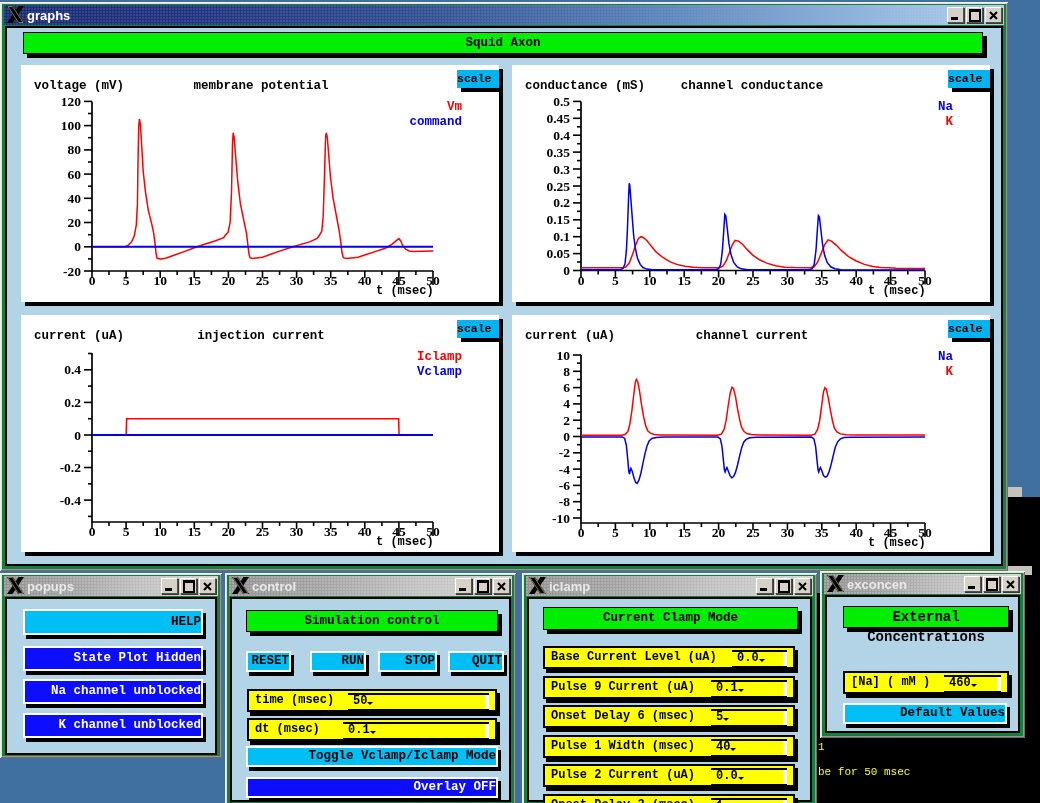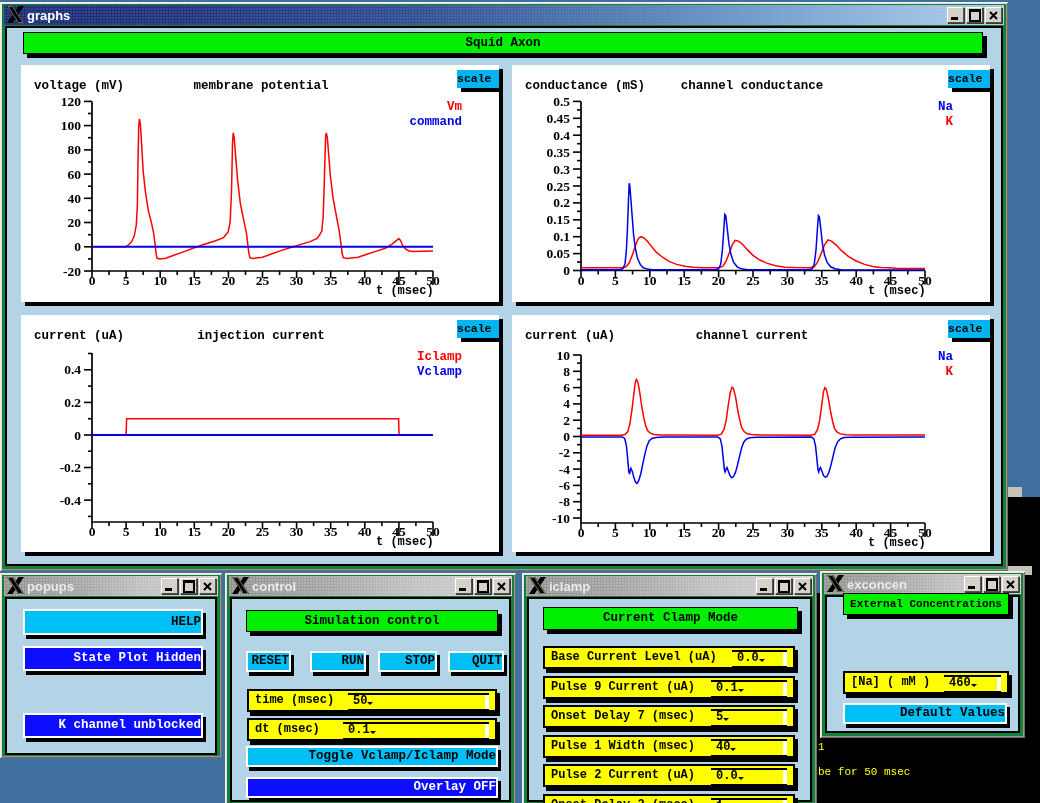--- a/index.html
+++ b/index.html
@@ -366,20 +366,21 @@
         <div class="tb">
           <svg width="9" height="9" viewBox="0 0 9 9">
             <path d="M1,1 L8,8 M8,1 L1,8" stroke="#000" stroke-width="2"></path>
           </svg>
         </div>
       </div>
     </div>
 <div class="content" style="left:5px;top:24px;width:208px;height:154px"></div>
 <div class="btn" style="left:23px;top:36px;width:176px;height:22px;line-height:22px">HELP</div>
 <div class="btn blue" style="left:23px;top:73px;width:176px;height:21px;line-height:21px">State Plot Hidden</div>
+<div class="btn blue" style="left:23px;top:106px;width:176px;height:21px;line-height:21px">Na channel unblocked</div>
 <div class="btn blue" style="left:23px;top:140px;width:176px;height:21px;line-height:21px">K channel unblocked</div>
 </div>
 <div class="win" style="left:225px;top:573px;width:291px;height:232px">
 <div class="tbar inactive">
       <svg class="xlogo" width="17" height="17" viewBox="0 0 17 17">
         <path d="M0,0 L6,0 L17,17 L11,17 Z" fill="#000"></path>
         <path d="M11.5,0 L17,0 L5.5,17 L0,17 Z" fill="#000"></path>
         <path d="M1,0.5 L5.5,0.5 L16,16.5 L11.5,16.5 Z" fill="none" stroke="#b0a474" stroke-width="0.7"></path>
       </svg>
       <span class="ttext">control</span>
@@ -460,21 +461,21 @@
 <div class="yfield" style="left:21px;top:103px;width:248px;font-size:12px">
       <span class="ylabel" style="width:151px">Pulse 9 Current (uA)</span>
       <span class="ysep"></span>
       <span class="yvalbox">
         <span class="yval">0.1<i class="caret"></i></span>
         <span class="ystripe"></span>
       </span>
       <span class="yend"></span>
     </div>
 <div class="yfield" style="left:21px;top:132px;width:248px;font-size:12px">
-      <span class="ylabel" style="width:151px">Onset Delay 7 (msec)</span>
+      <span class="ylabel" style="width:151px">Onset Delay 6 (msec)</span>
       <span class="ysep"></span>
       <span class="yvalbox">
         <span class="yval">5<i class="caret"></i></span>
         <span class="ystripe"></span>
       </span>
       <span class="yend"></span>
     </div>
 <div class="yfield" style="left:21px;top:162px;width:248px;font-size:12px">
       <span class="ylabel" style="width:151px">Pulse 1 Width (msec)</span>
       <span class="ysep"></span>
@@ -519,21 +520,21 @@
           <div class="g-max"></div>
         </div>
         <div class="tb">
           <svg width="9" height="9" viewBox="0 0 9 9">
             <path d="M1,1 L8,8 M8,1 L1,8" stroke="#000" stroke-width="2"></path>
           </svg>
         </div>
       </div>
     </div>
 <div class="content" style="left:5px;top:24px;width:191px;height:134px"></div>
-<div class="banner" style="left:23px;top:22px;width:164px;height:20px;line-height:20px;font-size:11px">External Concentrations</div>
+<div class="banner" style="left:23px;top:35px;width:164px;height:20px;line-height:20px;font-size:14px">External Concentrations</div>
 <div class="yfield" style="left:23px;top:100px;width:162px;font-size:12px">
       <span class="ylabel" style="width:84px">[Na] ( mM )</span>
       <span class="ysep"></span>
       <span class="yvalbox">
         <span class="yval">460<i class="caret"></i></span>
         <span class="ystripe"></span>
       </span>
       <span class="yend"></span>
     </div>
 <div class="btn" style="left:23px;top:132px;width:160px;height:17px;line-height:17px">Default Values</div>

